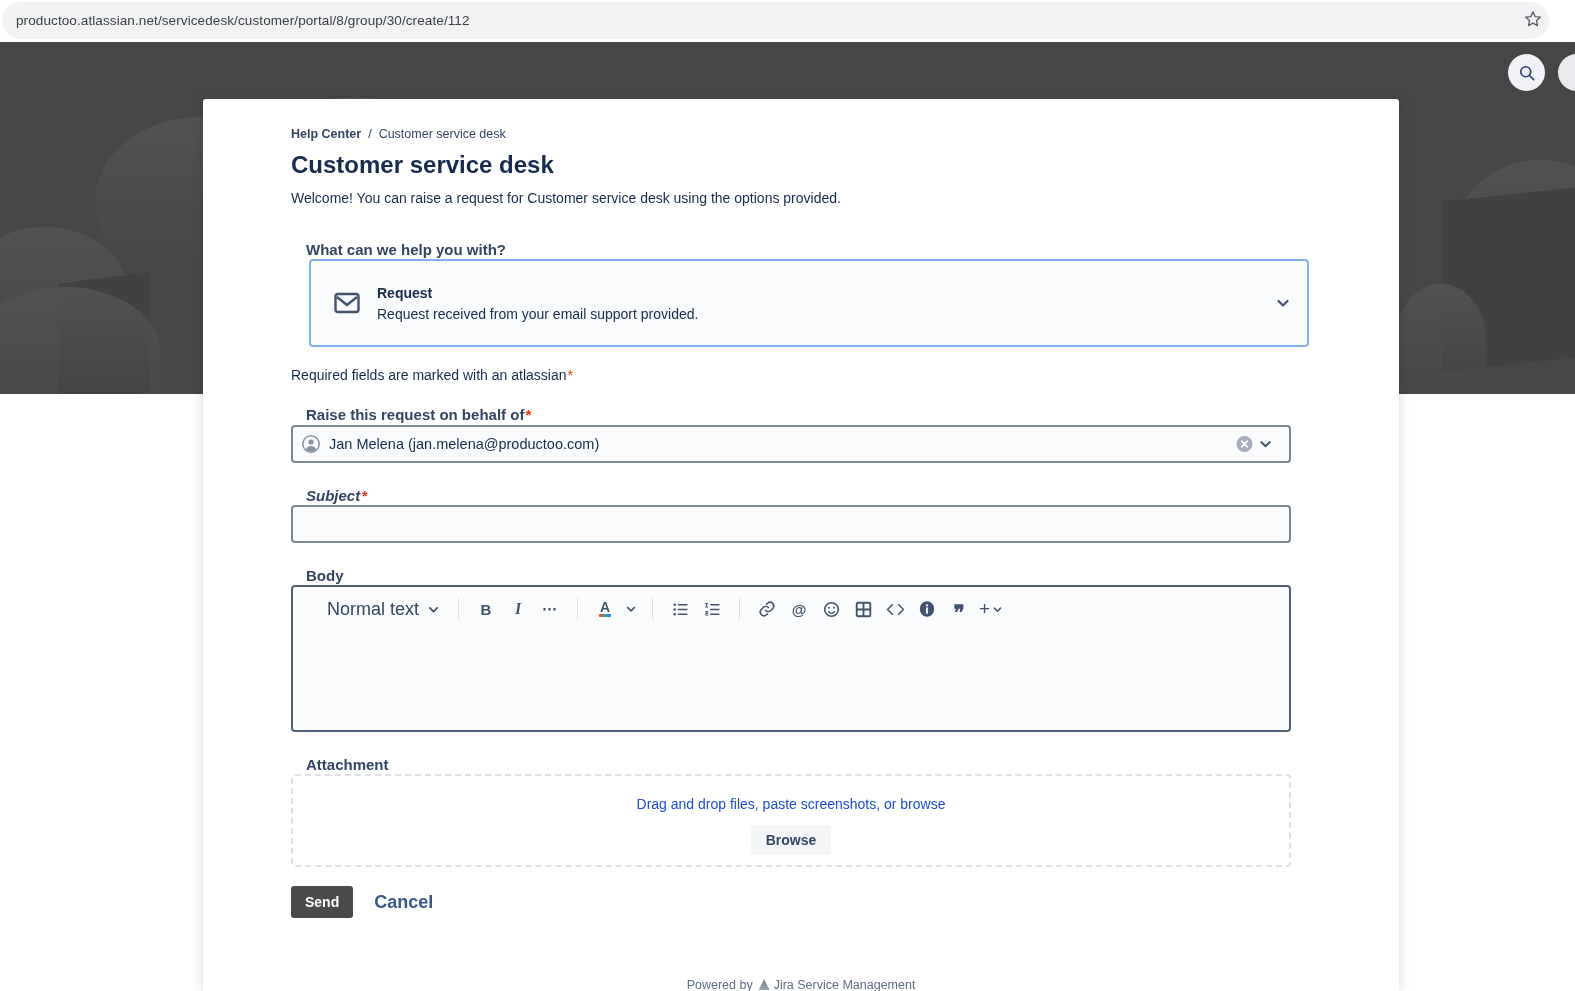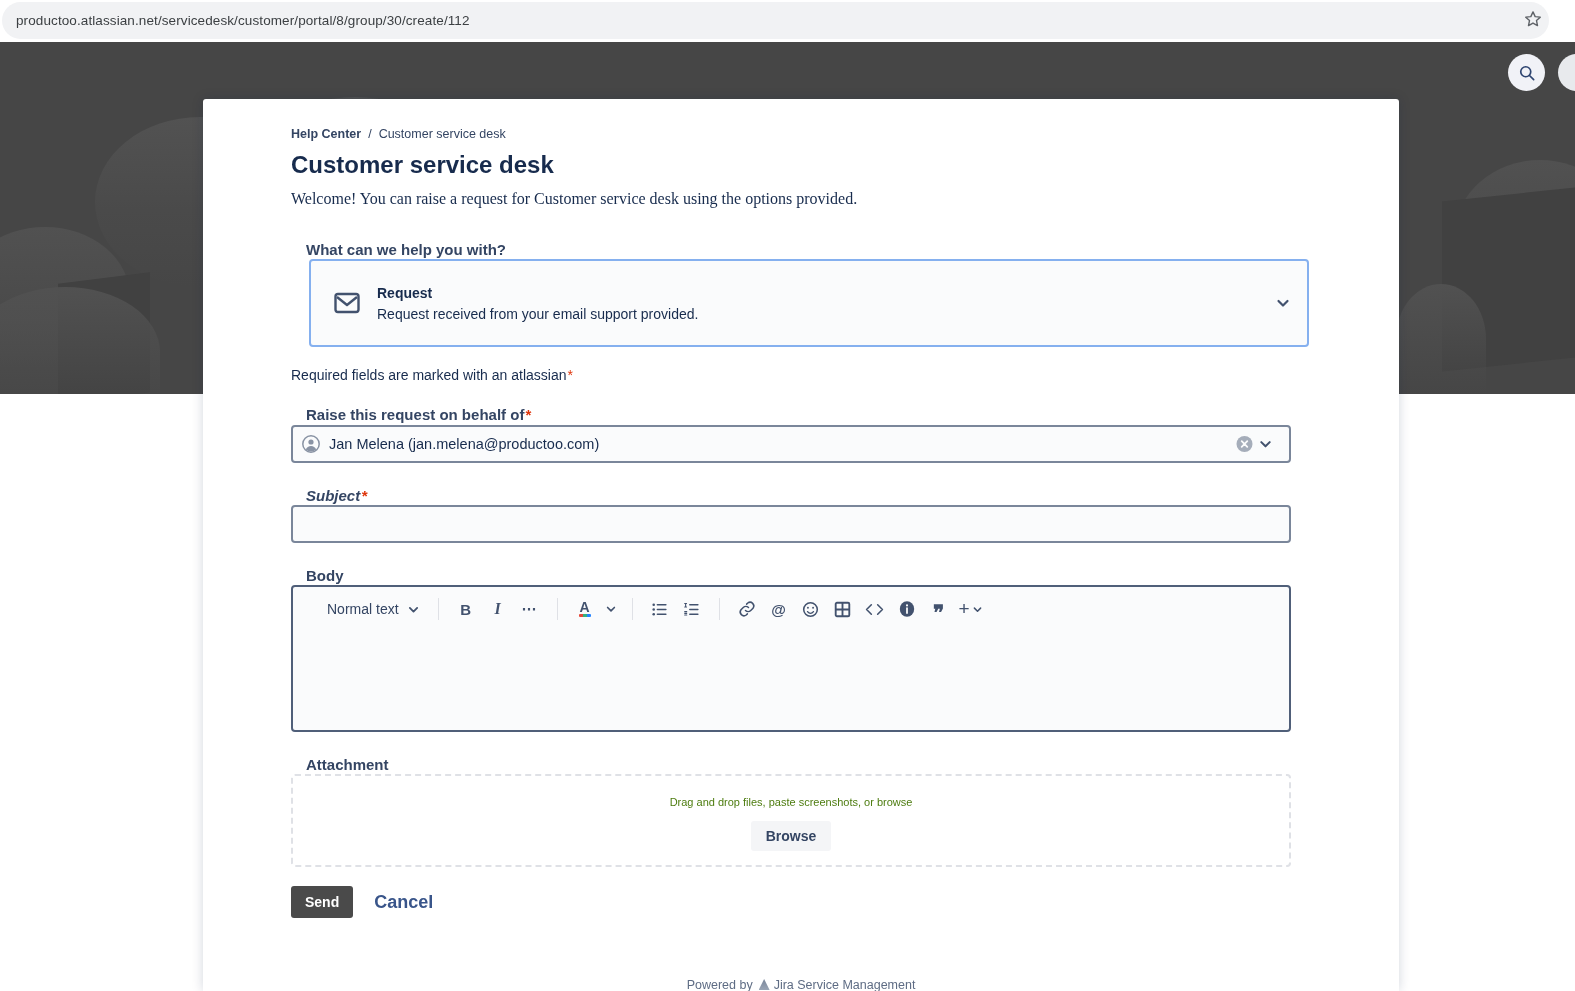--- a/index.html
+++ b/index.html
@@ -27,21 +27,21 @@
   
   .card { position:absolute; left:203px; top:99px; width:1196px; height:892px;
     background:#ffffff; border-radius:3px 3px 0 0; box-shadow:0 0 12px rgba(9,30,66,0.18); }
 
   .breadcrumb { position:absolute; left:88px; top:28px; font-size:12.5px; font-weight:700; color:#344563; }
   .breadcrumb a { color:#344563; text-decoration:none; cursor:pointer; }
   .crumb-sep { margin:0 7px; font-weight:400; color:#344563; }
   .crumb-current { font-weight:400; }
 
   .page-title { position:absolute; left:88px; top:52px; font-size:24px; font-weight:700; color:#172B4D; }
-  .page-intro { position:absolute; left:88px; top:91px; font-size:16px; color:#172B4D;font-family:Liberation Serif, serif; }
+  .page-intro { position:absolute; left:88px; top:91px; font-size:14px; color:#172B4D; }
 
   .field-label { position:absolute; left:88px; font-size:15px; font-weight:700; color:#344563;margin-left:15px; }
   .req { color:#DE350B; margin-left:1px; }
 
   .request-select { position:absolute; left:88px; top:160px; width:1000px; height:88px;
     border:2px solid #85b0ef; border-radius:4px; background:#fafbfc; cursor:pointer;
     display:flex; align-items:center;margin-left:18px; }
   .request-select .mail-wrap { margin-left:22px; width:28px; display:flex; }
   .request-text { margin-left:16px; display:flex; flex-direction:column; gap:5px; }
   .request-name { font-size:14px; font-weight:700; color:#172B4D; }
@@ -59,37 +59,37 @@
 
   .subject-input { position:absolute; left:88px; top:406px; width:1000px; height:38px;
     border:2px solid #7A869A; border-radius:4px; background:#fafbfc; font-size:14px; color:#172B4D;
     padding:0 10px; outline:none; }
 
   .editor { position:absolute; left:88px; top:486px; width:1000px; height:147px;
     border:2px solid #505F79; border-radius:4px; background:#fafbfc; }
   .toolbar { display:flex; align-items:center; height:44px; padding-left:30px; gap:6px; }
   .tb-btn { display:flex; align-items:center; justify-content:center; min-width:26px; height:26px;
     border-radius:3px; color:#42526E; cursor:pointer; font-size:15px; }
-  .tb-textstyle { font-size:14px; color:#344563; gap:8px; padding:0 4px; min-width:0; }
+  .tb-textstyle { font-size:18px; color:#344563; gap:8px; padding:0 4px; min-width:0; }
   .tb-bold { font-weight:800; font-size:15px; }
   .tb-italic { font-style:italic; font-family:"Liberation Serif", serif; font-size:16px; font-weight:600; }
   .tb-more { font-size:15px; letter-spacing:1px; font-weight:700; }
   .tb-color { flex-direction:column; gap:0; padding:0 2px; }
   .tb-color .a-glyph { font-size:14px; font-weight:700; line-height:13px; }
   .color-bar { width:12px; height:3px; border-radius:1px;
     background:linear-gradient(90deg,#e5493a 0 33%,#36b27e 33% 66%,#2684FF 66% 100%); }
   .tb-mention { font-size:15px; font-weight:600; }
   .tb-quote { font-size:21px; font-weight:700; line-height:10px; padding-top:8px; }
   .tb-insert { font-size:19px; font-weight:400; gap:2px; }
   .tb-divider { width:1px; height:22px; background:#DFE1E6; margin:0 8px; }
   .editor-area { height:101px; cursor:text; }
 
   .dropzone { position:absolute; left:88px; top:675px; width:1000px; height:93px;
     border:2px dashed #DFE1E6; border-radius:4px; background:#fff; text-align:center; cursor:pointer; }
-  .drop-hint { margin-top:20px; font-size:11px; color:#4d7c0f; }
+  .drop-hint { margin-top:20px; font-size:14px; color:#1d4ed8; }
   .browse-btn { display:inline-block; margin-top:13px; padding:7px 15px; background:#f4f5f7;
     border:none; border-radius:3px; font-size:14px; font-weight:700; color:#344563; cursor:pointer;
     font-family:"Liberation Sans", sans-serif; }
 
   .actions { position:absolute; left:88px; top:787px; display:flex; align-items:center; gap:21px; }
   .send-btn { background:#4a4a4a; color:#ffffff; border:none; border-radius:3px;
     padding:8px 14px; font-size:14px; font-weight:700; cursor:pointer;
     font-family:"Liberation Sans", sans-serif; }
   .cancel-link { font-size:18px; font-weight:700; color:#39558a; text-decoration:none; cursor:pointer; }
 

